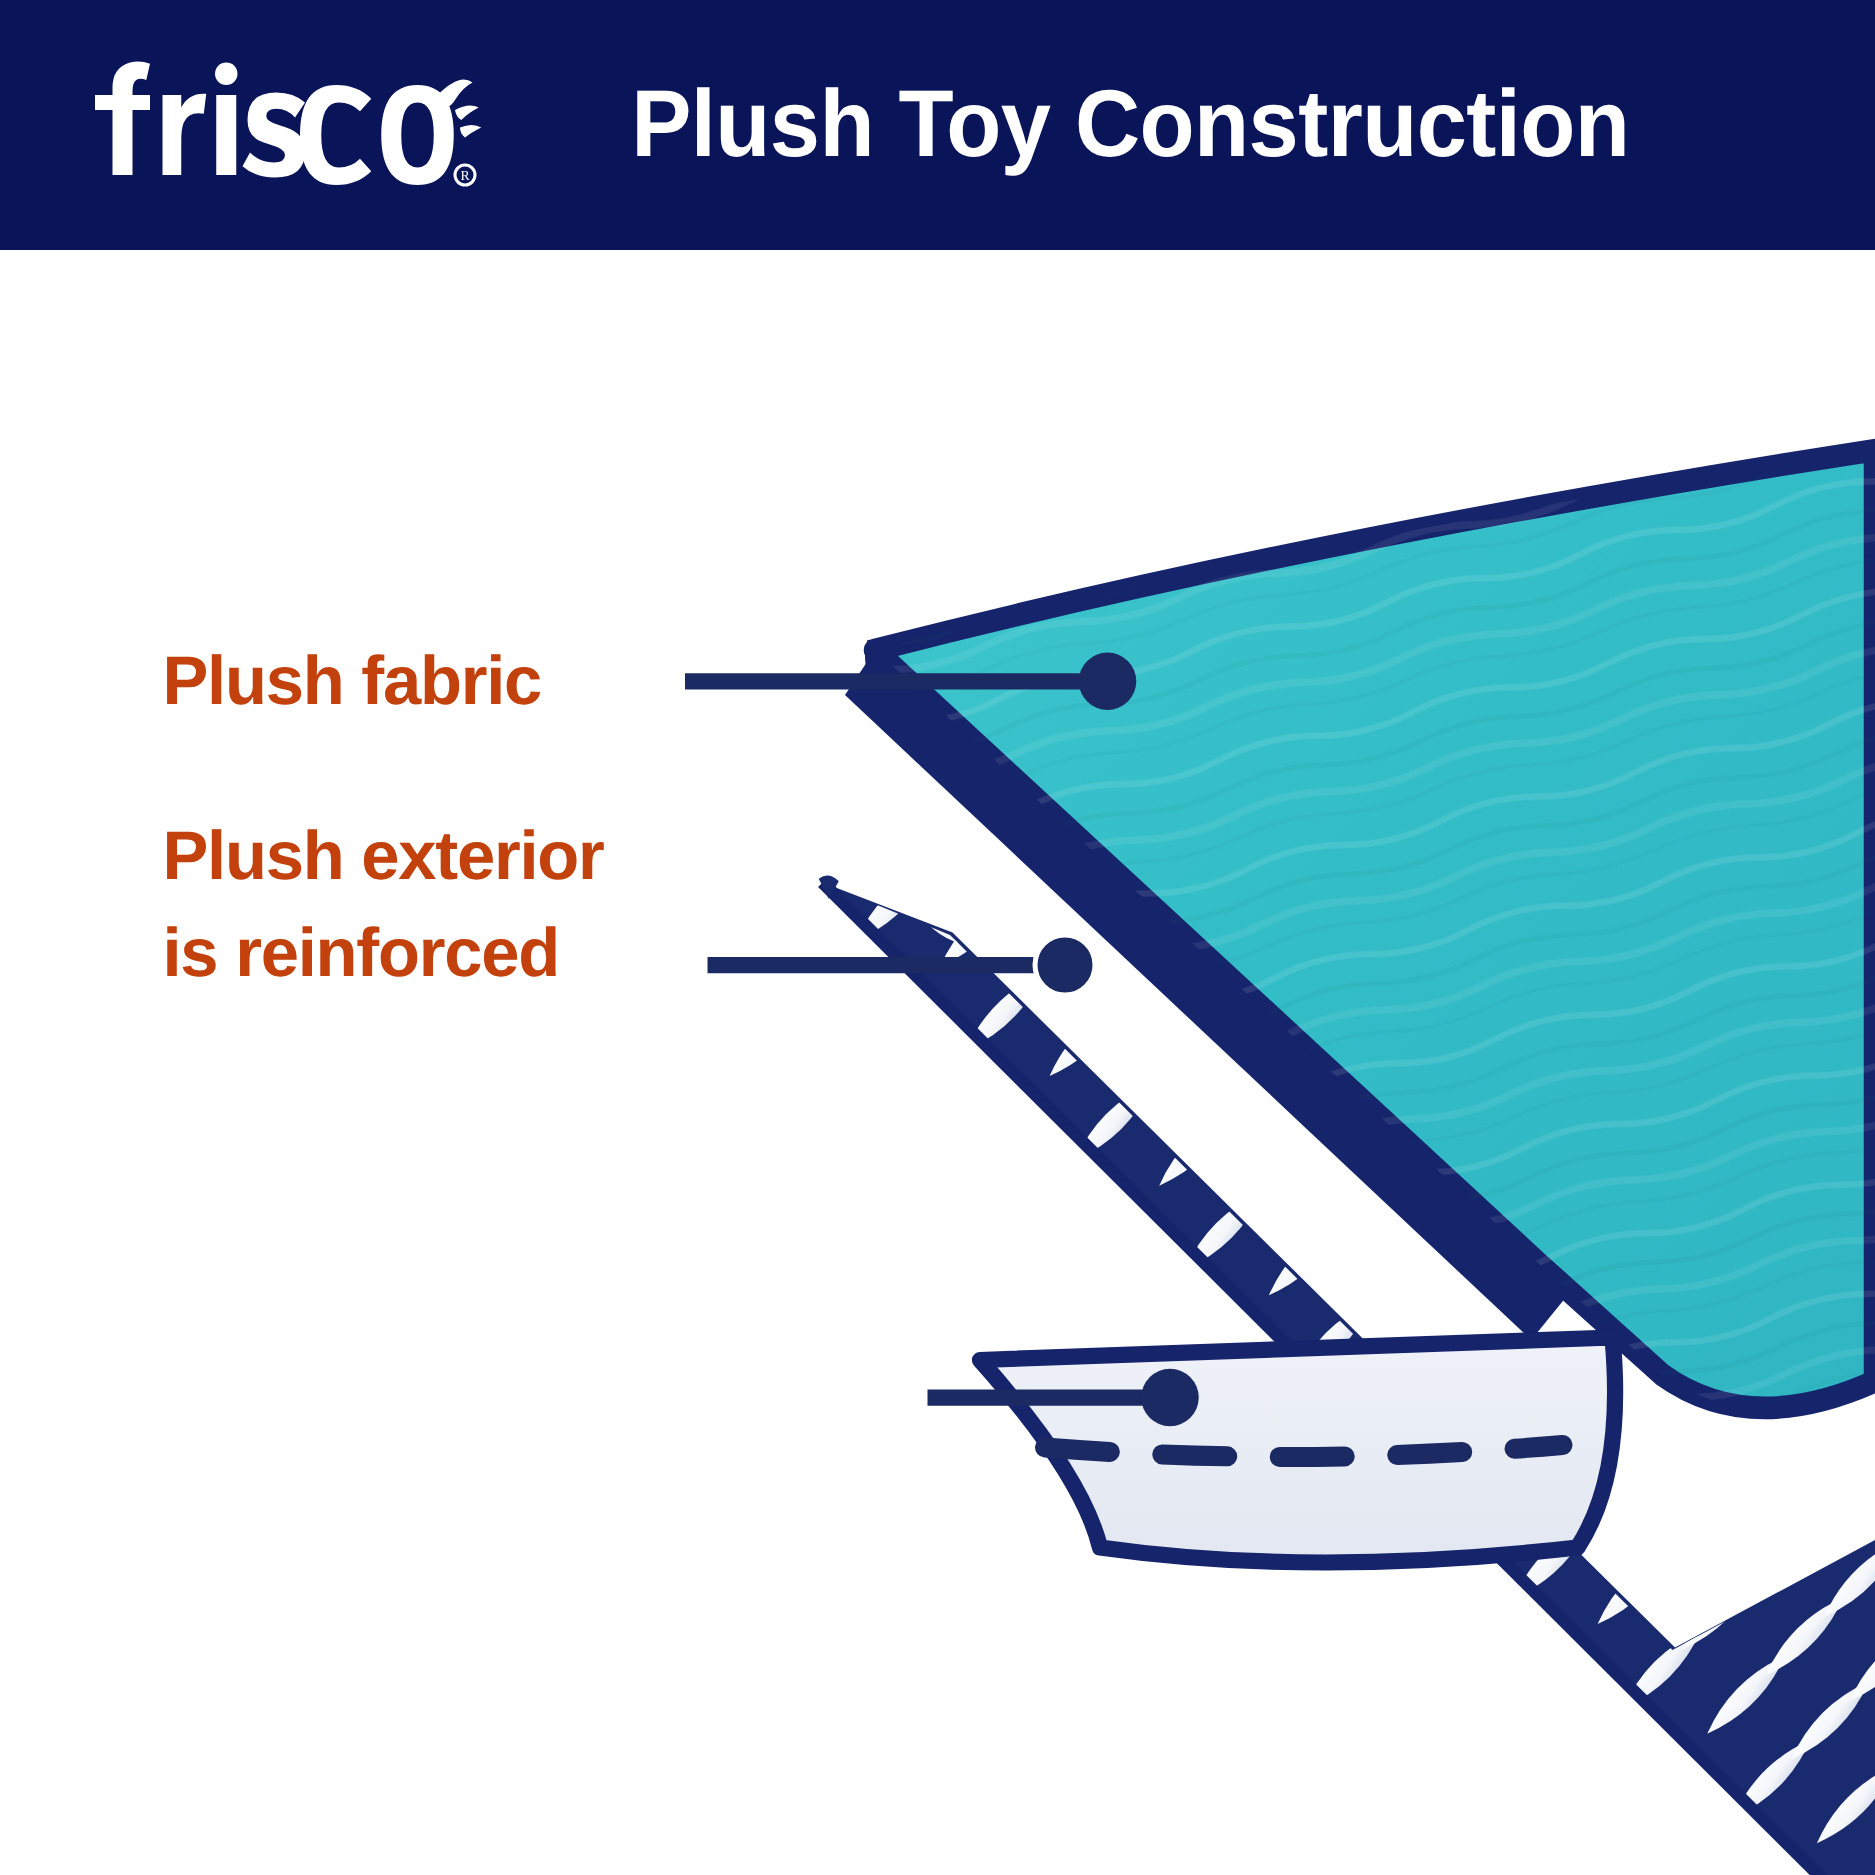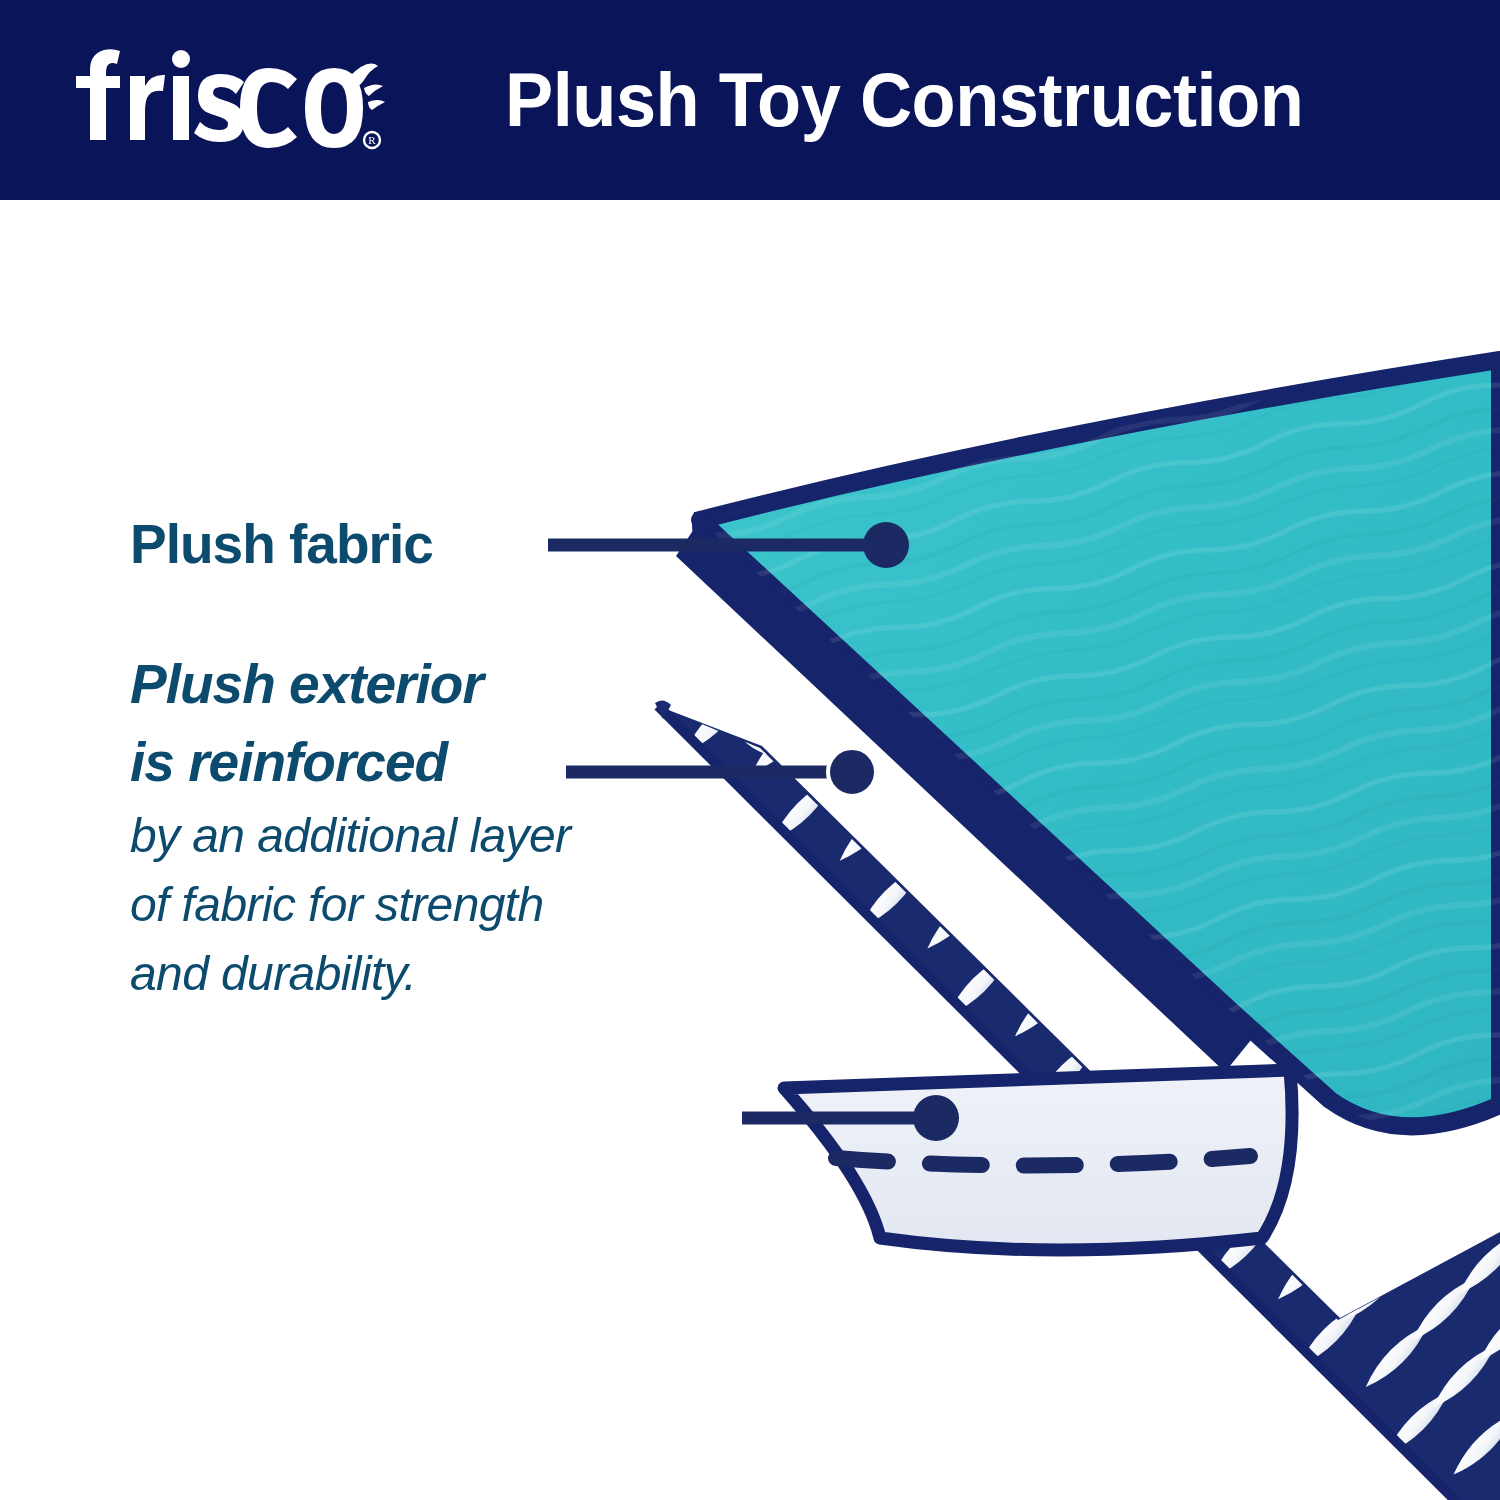--- a/index.html
+++ b/index.html
@@ -45,21 +45,21 @@
     letter-spacing: -0.5px;
     line-height: 100px;
     white-space: nowrap;
     transform: scaleX(0.95);
     transform-origin: left center;
   }
 
   
   .label-block {
     position: absolute;
-    color: #0c4a6e;
+    color: #c2410c;
   }
   .label-head {
     font-family: "Liberation Sans", sans-serif;
     font-size: 55px;
     font-weight: bold;
     line-height: 78px;
     letter-spacing: -1px;
     white-space: pre-line;
     margin: 0;
   }
@@ -67,21 +67,21 @@
     font-family: "Liberation Sans", sans-serif;
     font-size: 48px;
     font-weight: normal;
     line-height: 69px;
     letter-spacing: -0.6px;
     white-space: pre-line;
     margin: 0;
   }
 
   #label-plush-fabric { left: 130px; top: 505px; }
-  #label-plush-exterior { left: 130px; top: 645px; font-style: italic; }
+  #label-plush-exterior { left: 130px; top: 645px; }
   #label-reinforced-seams { left: 130px; top: 1078px; }
 
   
   #illustration {
     position: absolute;
     left: 0; top: 0;
     width: 1500px;
     height: 1500px;
     pointer-events: none;
   }
@@ -447,19 +447,16 @@
     </g>
   </svg>
 
   <div class="label-block" id="label-plush-fabric">
     <div class="label-head">Plush fabric</div>
   </div>
 
   <div class="label-block" id="label-plush-exterior">
     <div class="label-head">Plush exterior
 is reinforced</div>
-    <div class="label-body">by an additional layer
-of fabric for strength
-and durability.</div>
   </div>
 
 
 </div>
 
 </body></html>

